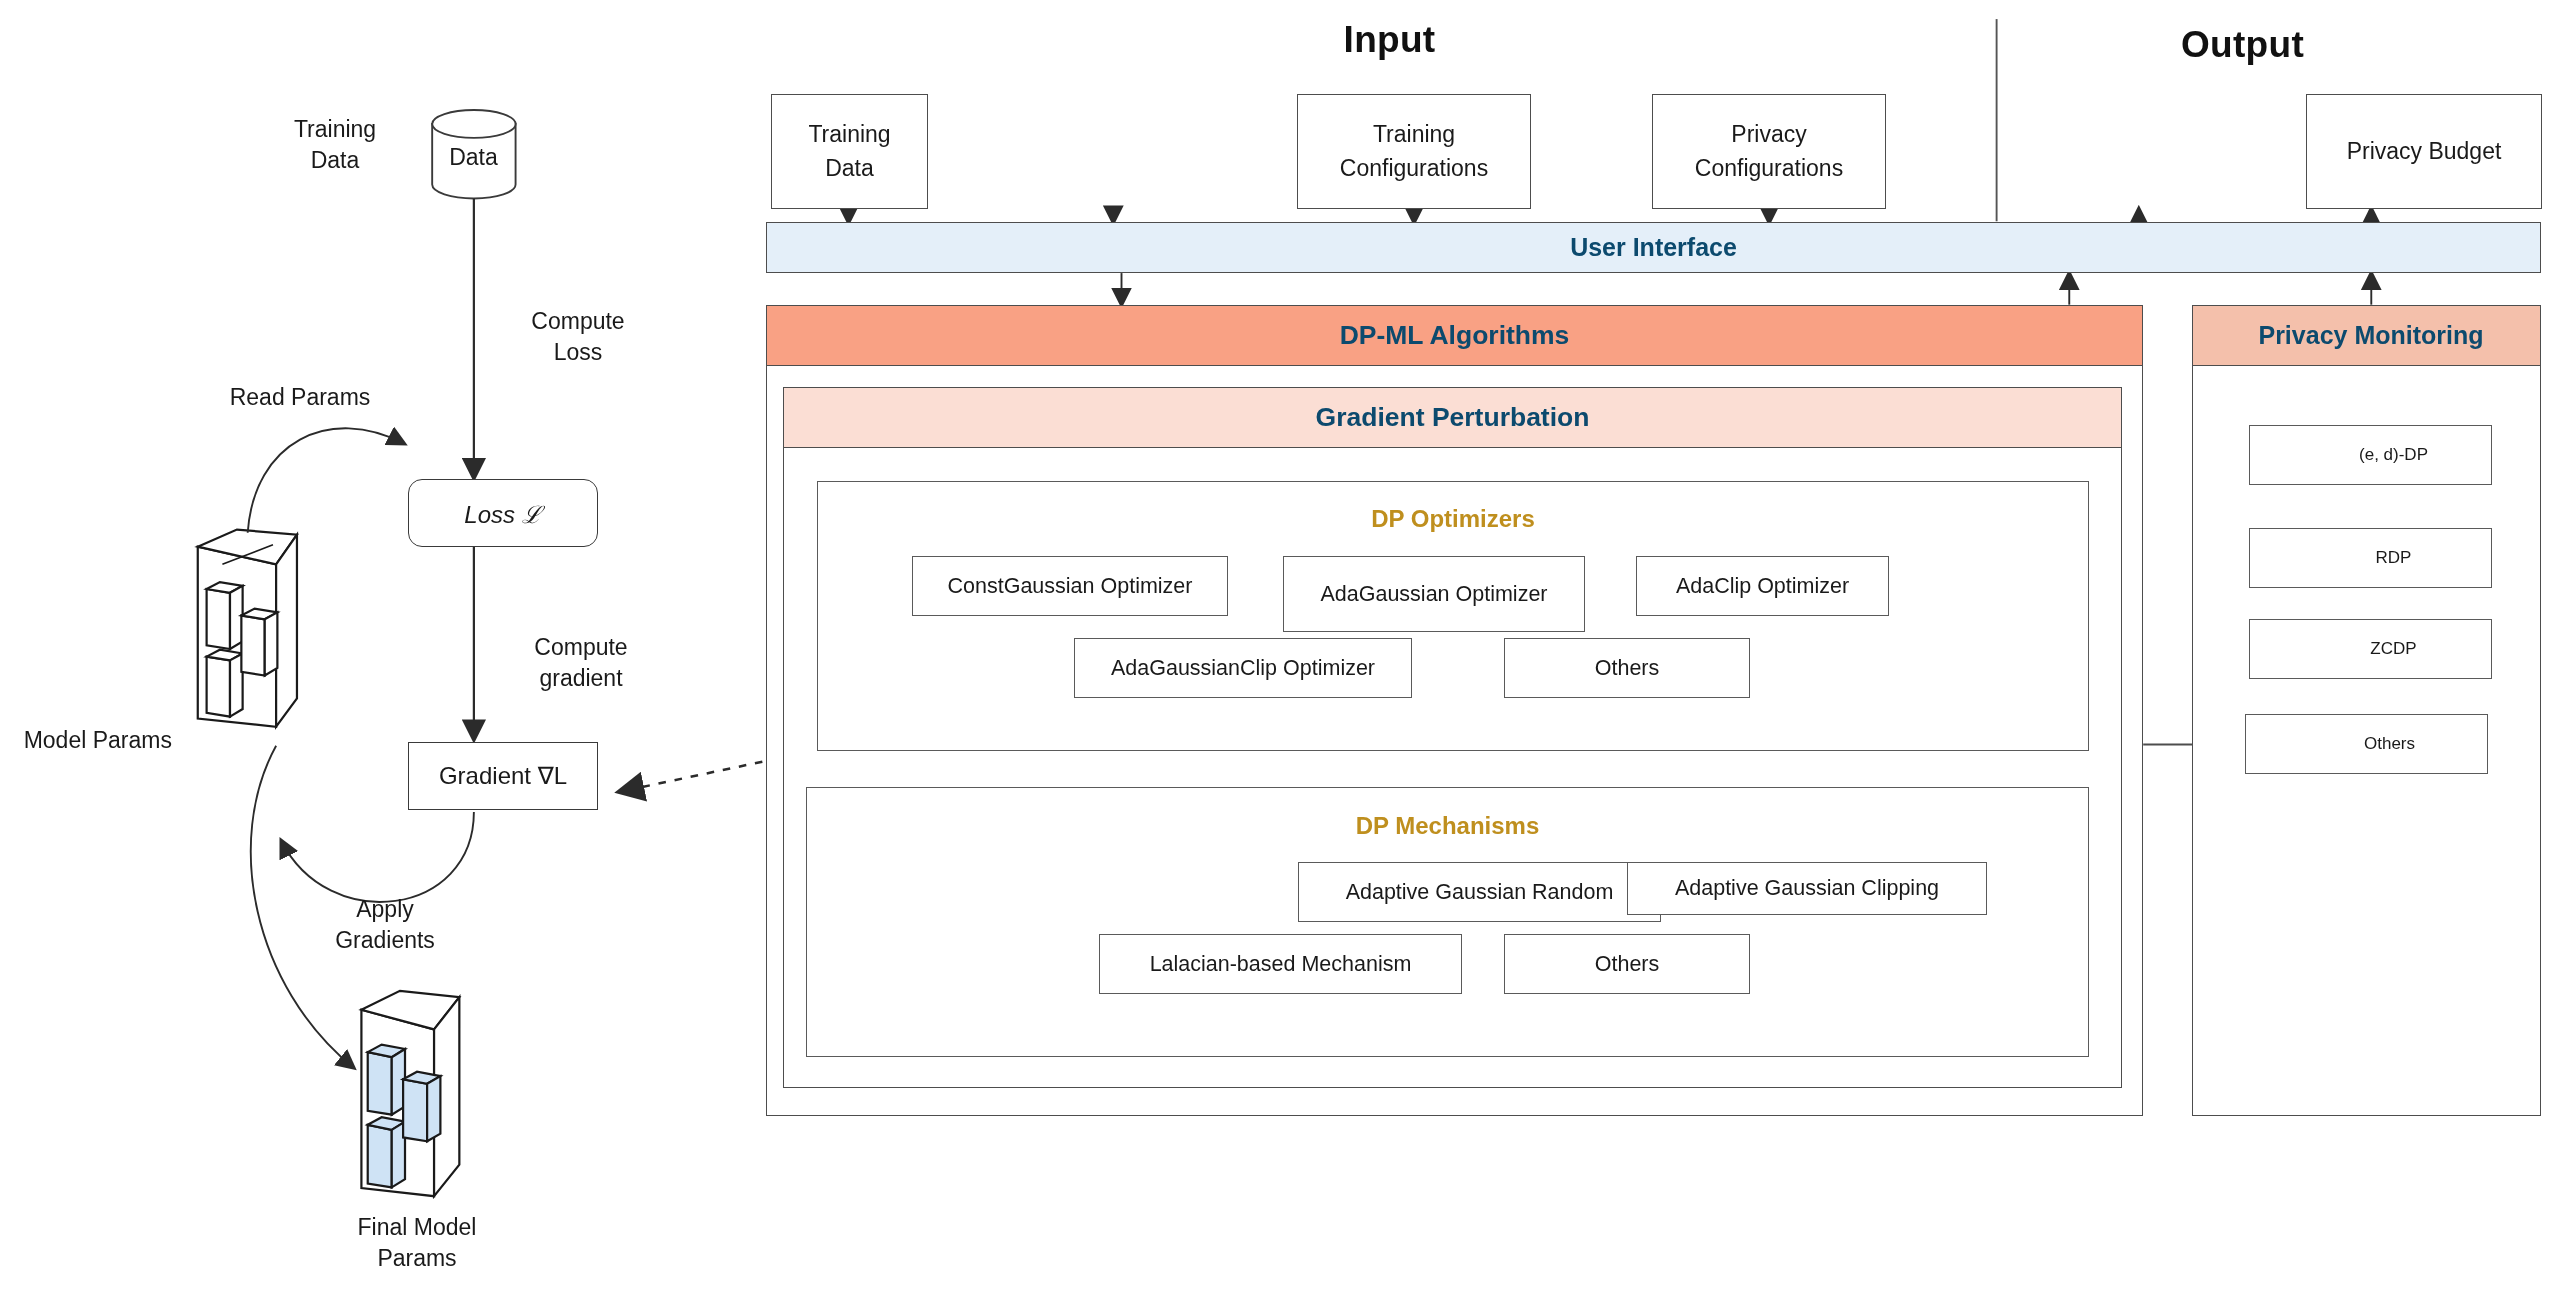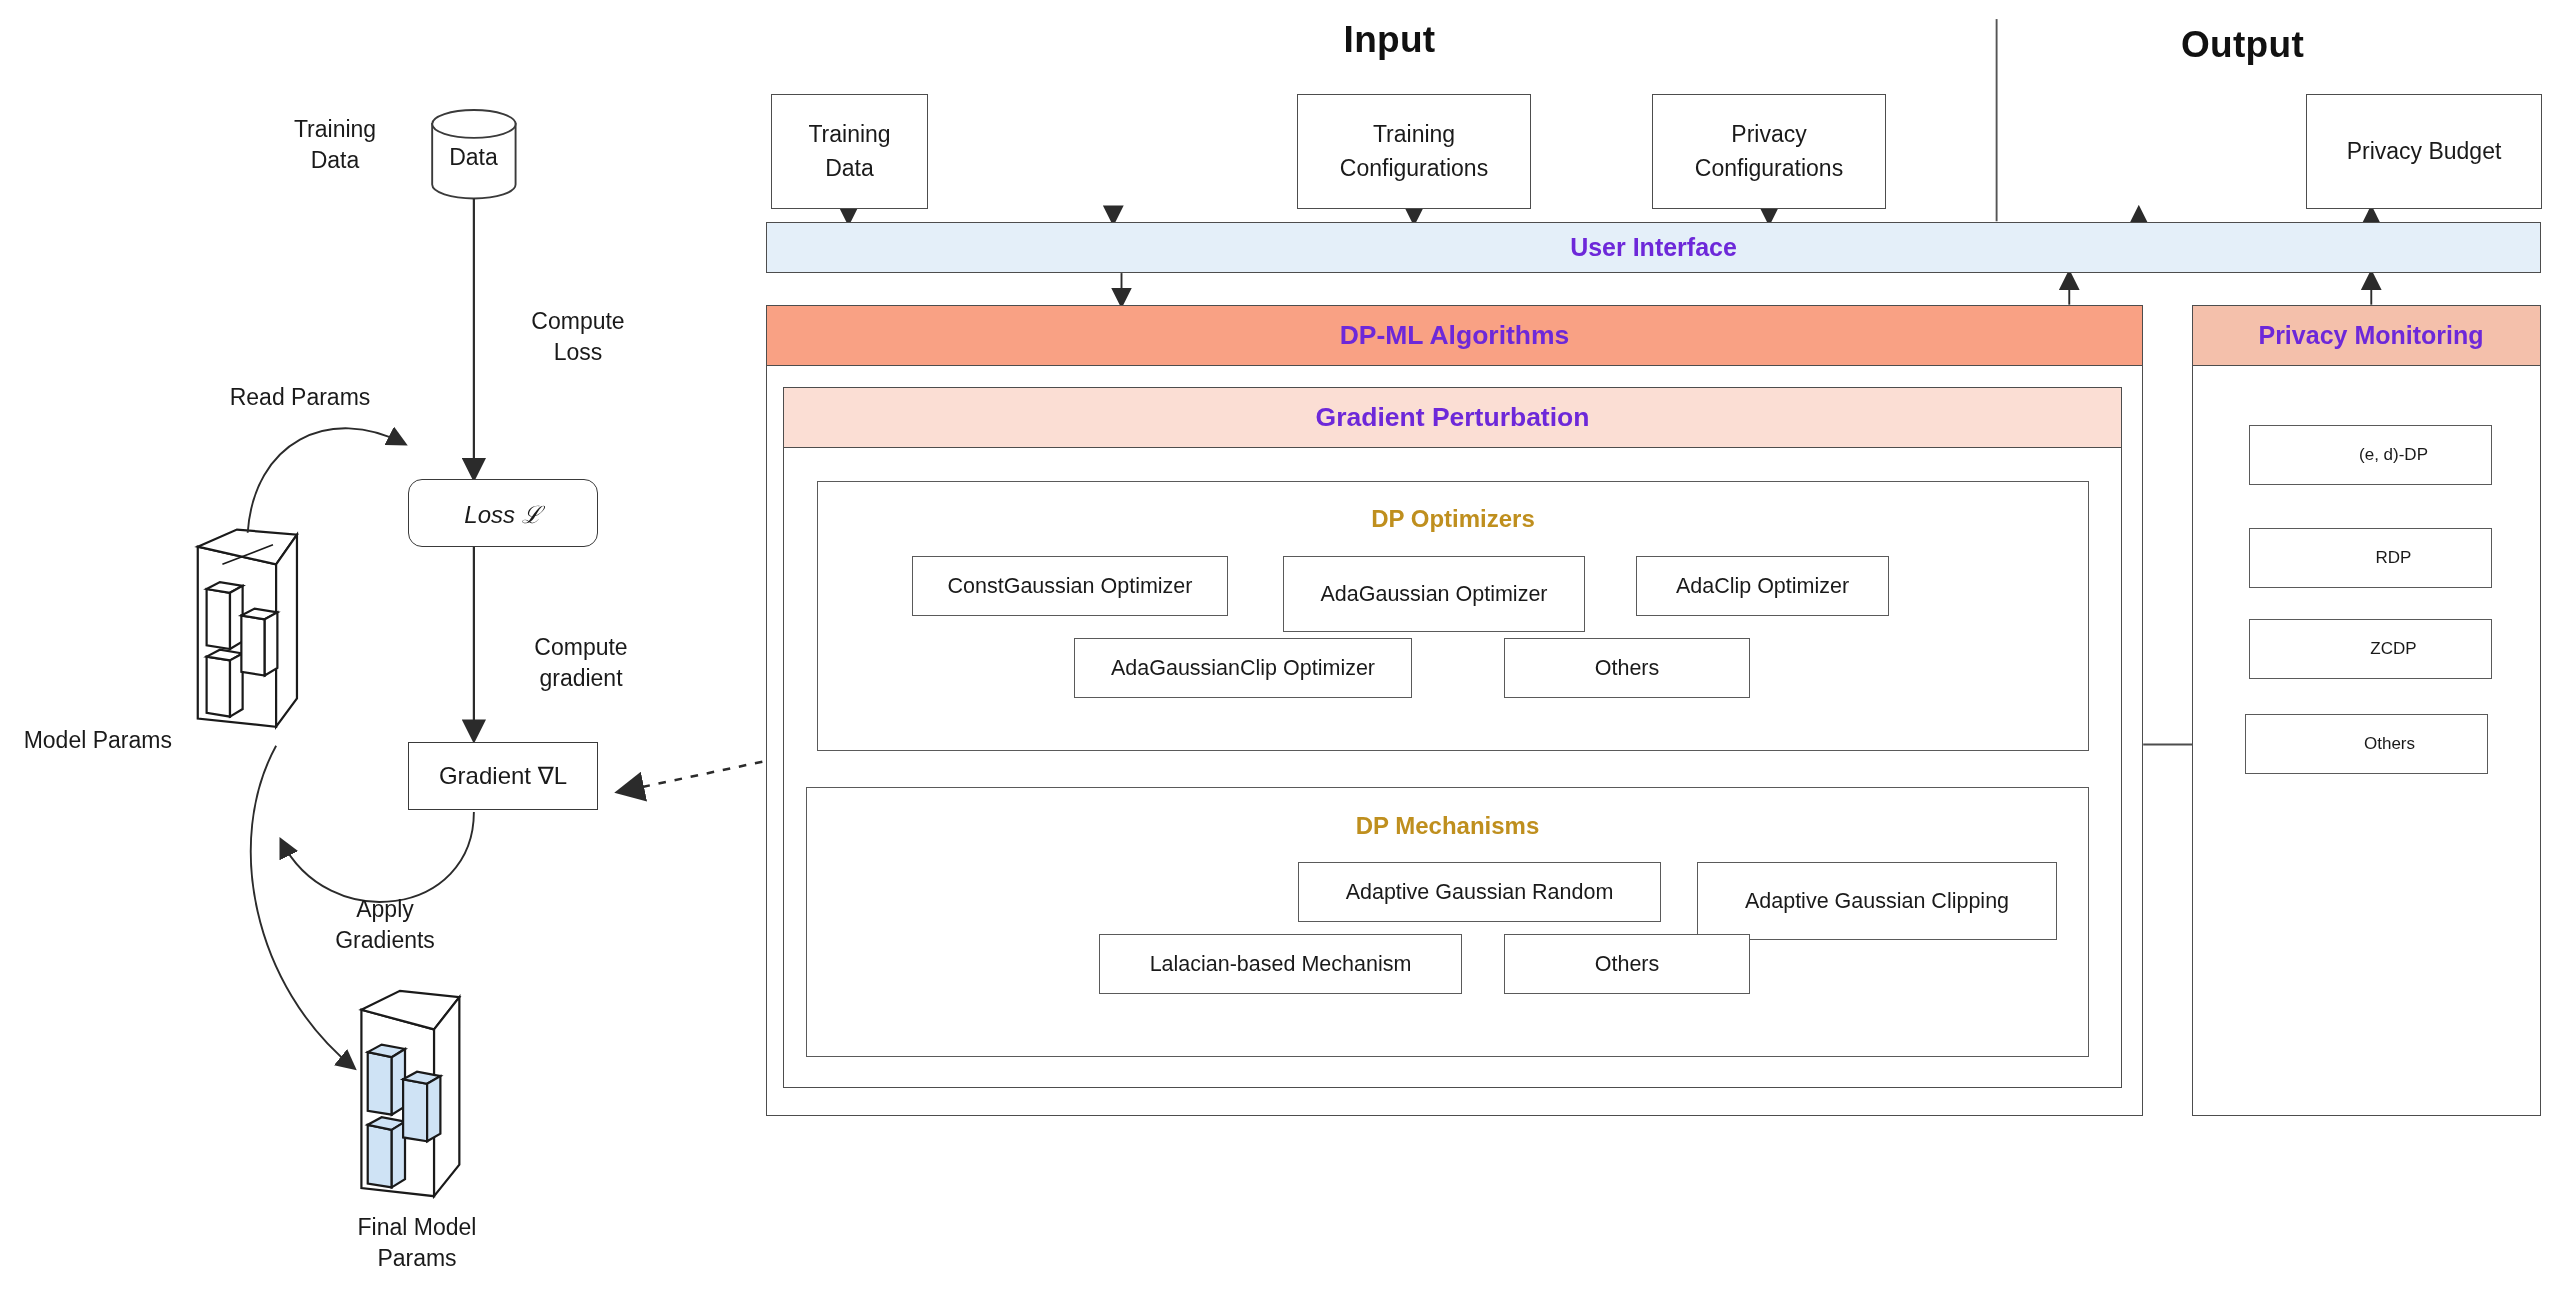--- a/index.html
+++ b/index.html
@@ -46,21 +46,21 @@
     letter-spacing:0.3px;
   }
 
   
   .banner{
     border:1.9px solid #4d4d4d;
     display:flex;
     align-items:center;
     justify-content:center;
     font-weight:bold;
-    color:#6d28d9;
+    color:#0c4a6e;
   }
   .banner-ui{background:#e4eff9;font-size:25px;}
   .banner-dpml{background:#f9a184;font-size:26.5px;}
   .banner-grad{background:#fbded4;font-size:26.5px;}
   .banner-pm{background:#f4c0ab;font-size:25px;}
 
   
   .panel{
     border:1.9px solid #4d4d4d;
     background:#ffffff;
@@ -267,21 +267,21 @@
   <div class="abs chip" style="left:1504px;top:638px;width:246px;height:60px;">
     <span>Others</span>
   </div>
 
   <div class="abs group" style="left:806px;top:787px;width:1283px;height:270px;"></div>
   <div class="abs group-title" style="left:806px;top:812px;width:1283px;">DP Mechanisms</div>
 
   <div class="abs chip" style="left:1298px;top:862px;width:363px;height:60px;">
     <span>Adaptive Gaussian Random</span>
   </div>
-  <div class="abs chip" style="left:1697px;top:862px;width:360px;height:78px;">
+  <div class="abs chip" style="left:1627px;top:862px;width:360px;height:53px;">
     <span>Adaptive Gaussian Clipping</span>
   </div>
   <div class="abs chip" style="left:1099px;top:934px;width:363px;height:60px;">
     <span>Lalacian-based Mechanism</span>
   </div>
   <div class="abs chip" style="left:1504px;top:934px;width:246px;height:60px;">
     <span>Others</span>
   </div>
 
   <div class="abs panel" style="left:2192px;top:305px;width:349px;height:811px;"></div>

